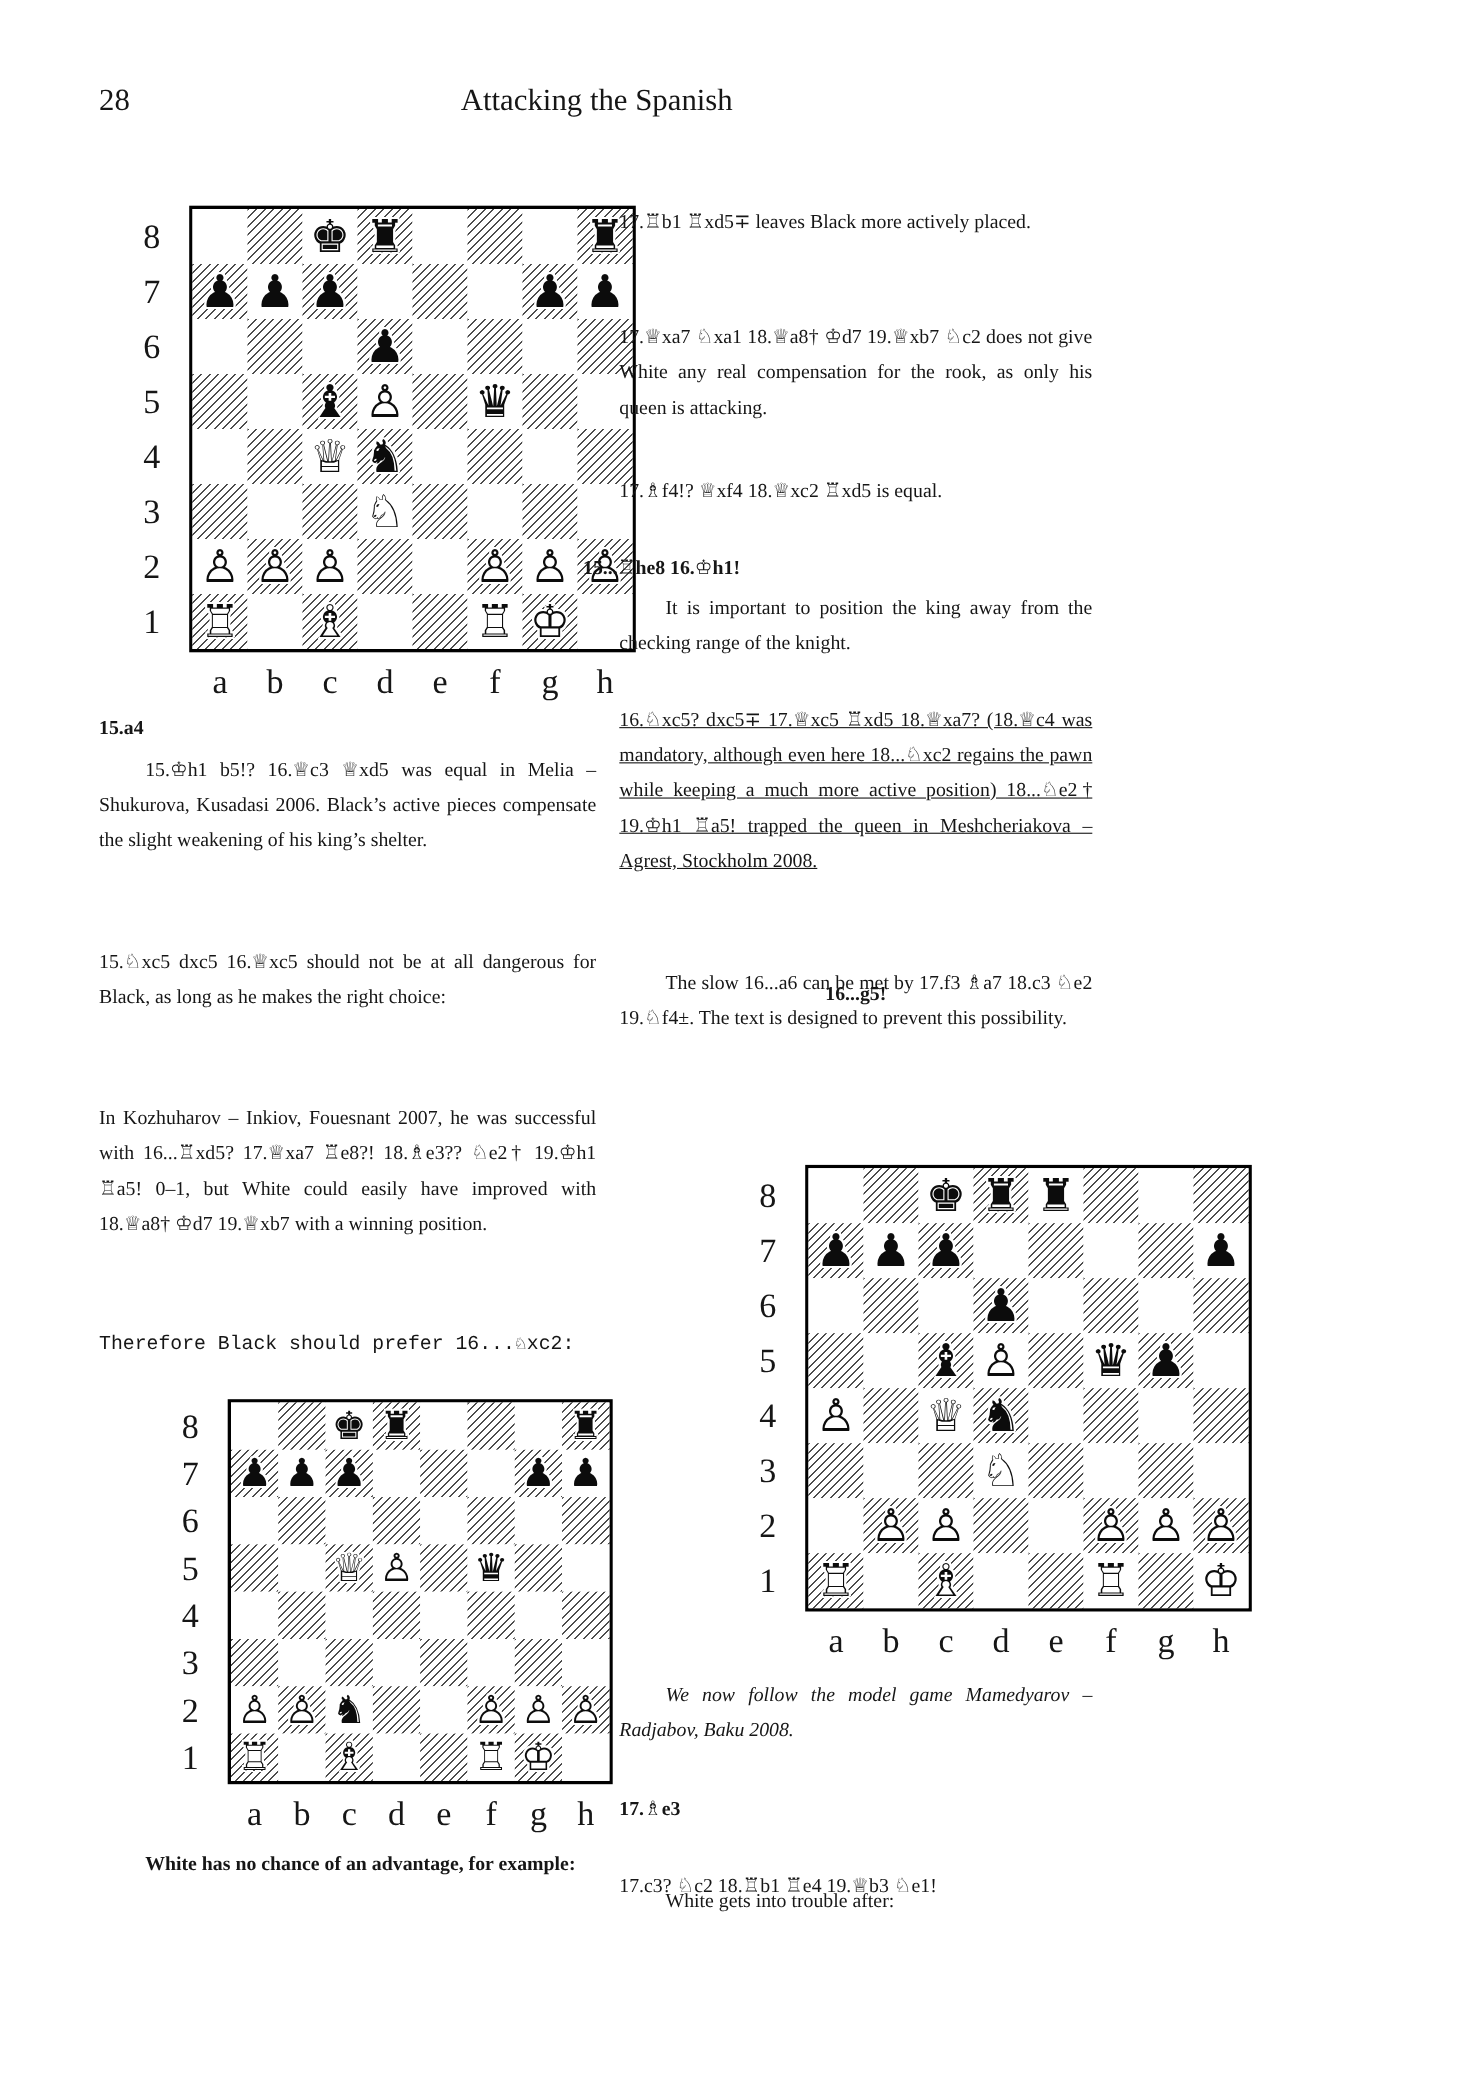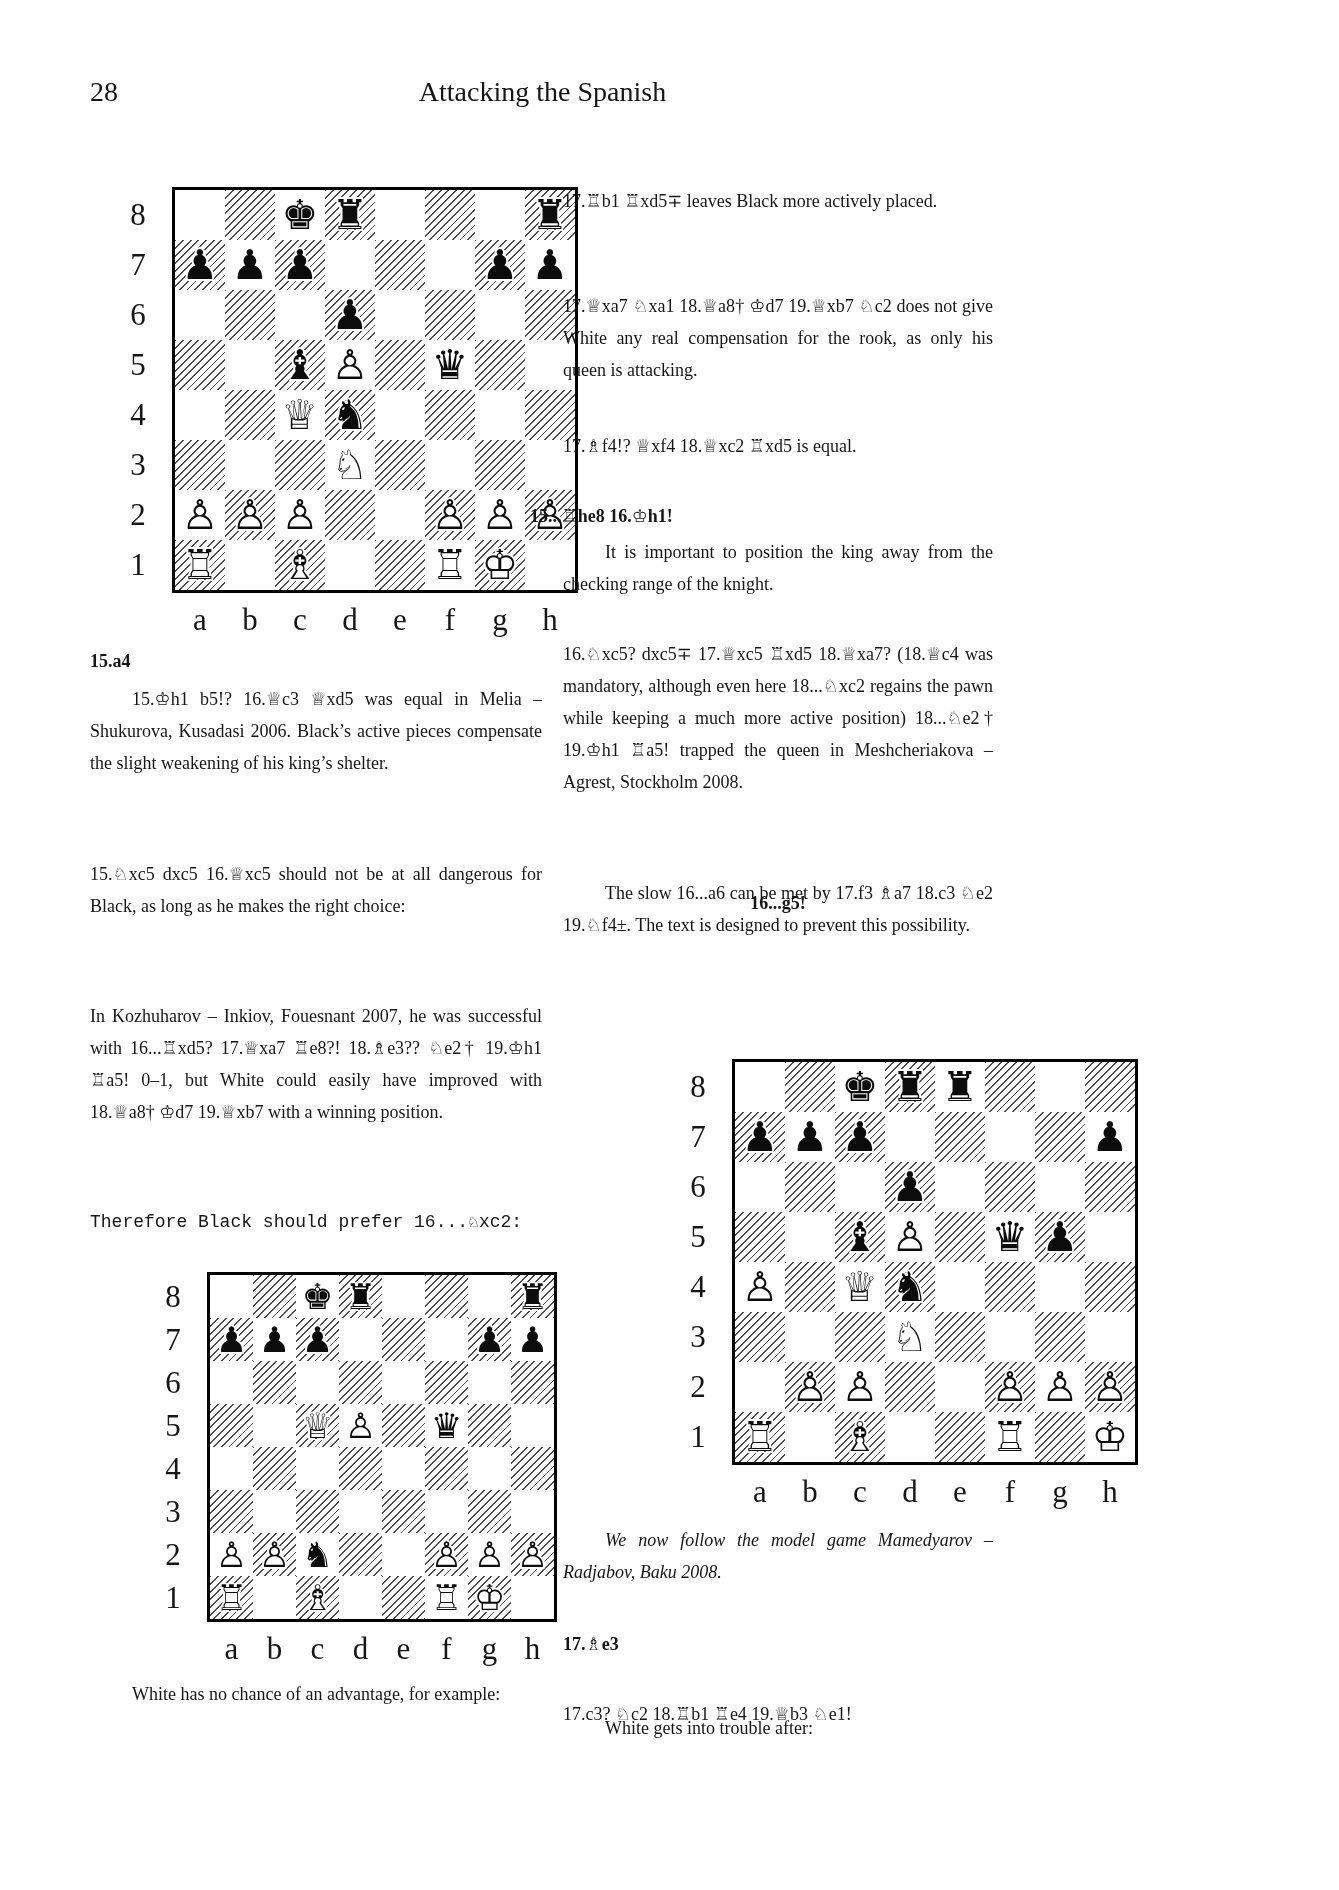--- a/index.html
+++ b/index.html
@@ -376,28 +376,28 @@
       <div>b</div>
       <div>c</div>
       <div>d</div>
       <div>e</div>
       <div>f</div>
       <div>g</div>
       <div>h</div>
     </div>
 </div>
 
-<p class="abs leftcol col-text indent" style="left:90px;top:1678px;margin:0;">White has no chance of an advantage, for example:</p>
+<p class="abs leftcol col-text indent" style="left:90px;top:1678px;margin:0;font-weight:bold;">White has no chance of an advantage, for example:</p>
 
 <p class="abs rightcol col-text" style="left:563px;top:185px;margin:0;">17.♖b1 ♖xd5∓ leaves Black more actively placed.</p>
 <p class="abs rightcol col-text" style="left:563px;top:290px;margin:0;">17.♕xa7 ♘xa1 18.♕a8† ♔d7 19.♕xb7 ♘c2 does not give White any real compensation for the rook, as only his queen is attacking.</p>
 <p class="abs rightcol col-text" style="left:563px;top:430px;margin:0;">17.♗f4!? ♕xf4 18.♕xc2 ♖xd5 is equal.</p>
 <div class="abs rightcol col-text mv-head" style="left:530px;top:500px;">15...♖he8 16.♔h1!</div>
 <p class="abs rightcol col-text indent" style="left:563px;top:536px;margin:0;">It is important to position the king away from the checking range of the knight.</p>
-<p class="abs rightcol col-text" style="left:563px;top:638px;margin:0;">16.♘xc5? dxc5∓ 17.♕xc5 ♖xd5 18.♕xa7? (18.♕c4 was mandatory, although even here 18...♘xc2 regains the pawn while keeping a much more active position) 18...♘e2† 19.♔h1 ♖a5! trapped the queen in Meshcheriakova – Agrest, Stockholm 2008.</p>
+<p class="abs rightcol col-text" style="left:563px;top:638px;margin:0;text-decoration:underline;">16.♘xc5? dxc5∓ 17.♕xc5 ♖xd5 18.♕xa7? (18.♕c4 was mandatory, although even here 18...♘xc2 regains the pawn while keeping a much more active position) 18...♘e2† 19.♔h1 ♖a5! trapped the queen in Meshcheriakova – Agrest, Stockholm 2008.</p>
 <div class="abs rightcol col-text mv-head" style="left:563px;top:887px;text-align:center;">16...g5!</div>
 <p class="abs rightcol col-text indent" style="left:563px;top:877px;margin:0;">The slow 16...a6 can be met by 17.f3 ♗a7 18.c3 ♘e2 19.♘f4±. The text is designed to prevent this possibility.</p>
 
 <div class="diagram" style="--cell:50px;left:732px;top:1059px;">
   <div class="ranks">
       <div>8</div>
       <div>7</div>
       <div>6</div>
       <div>5</div>
       <div>4</div>

